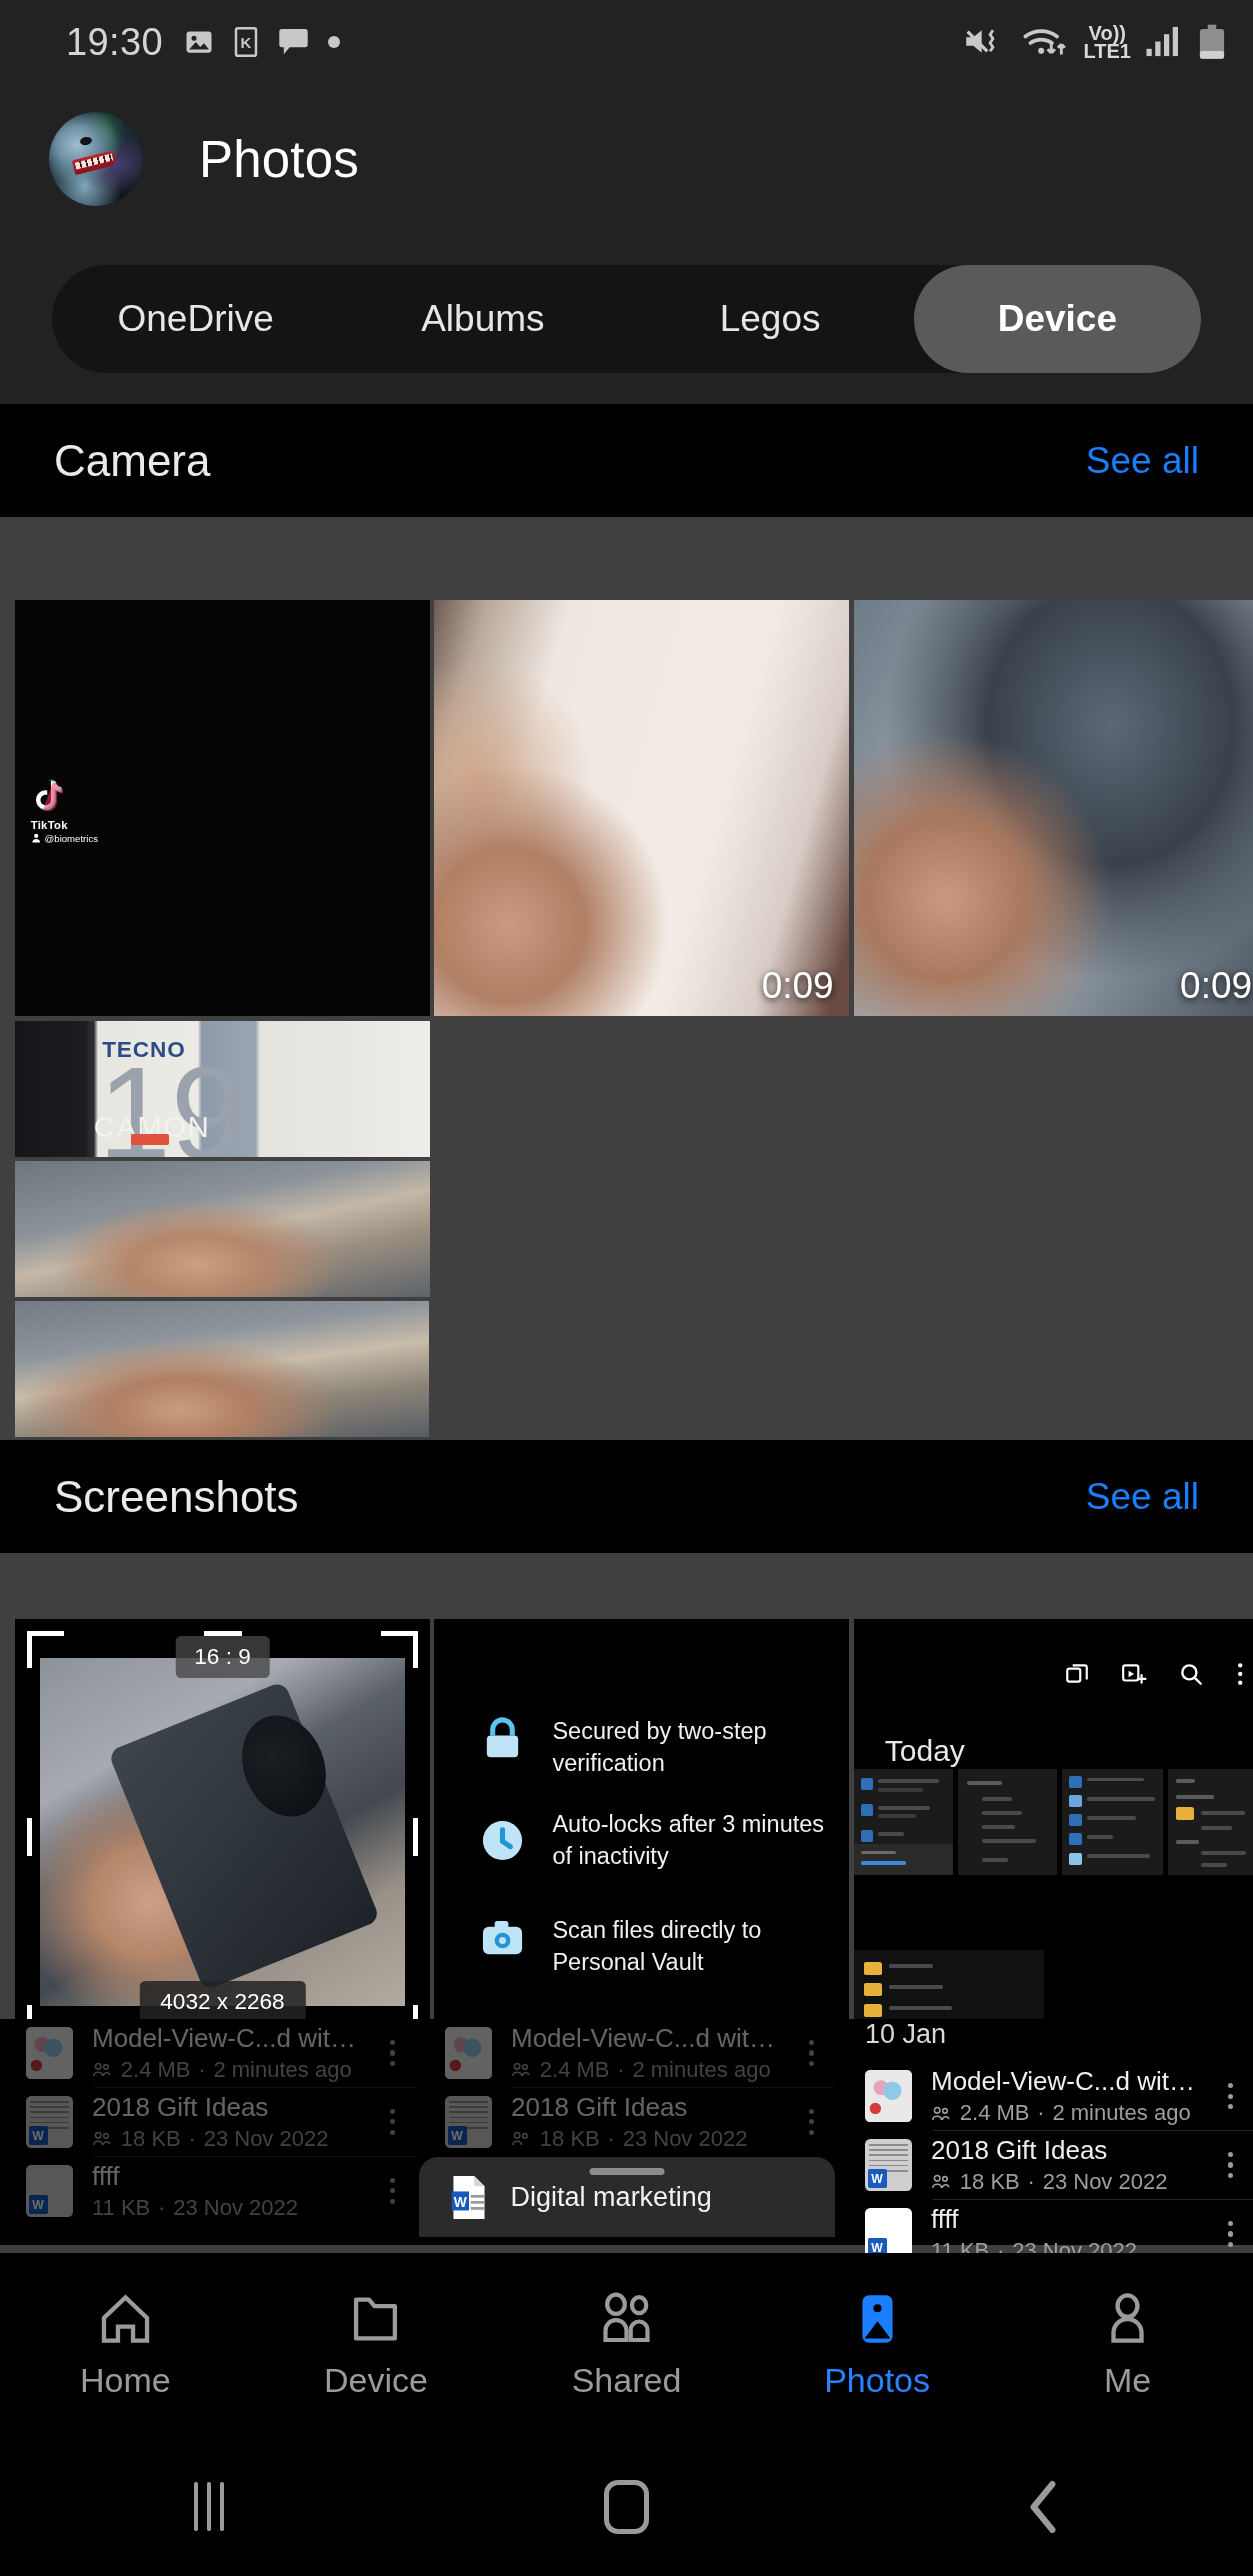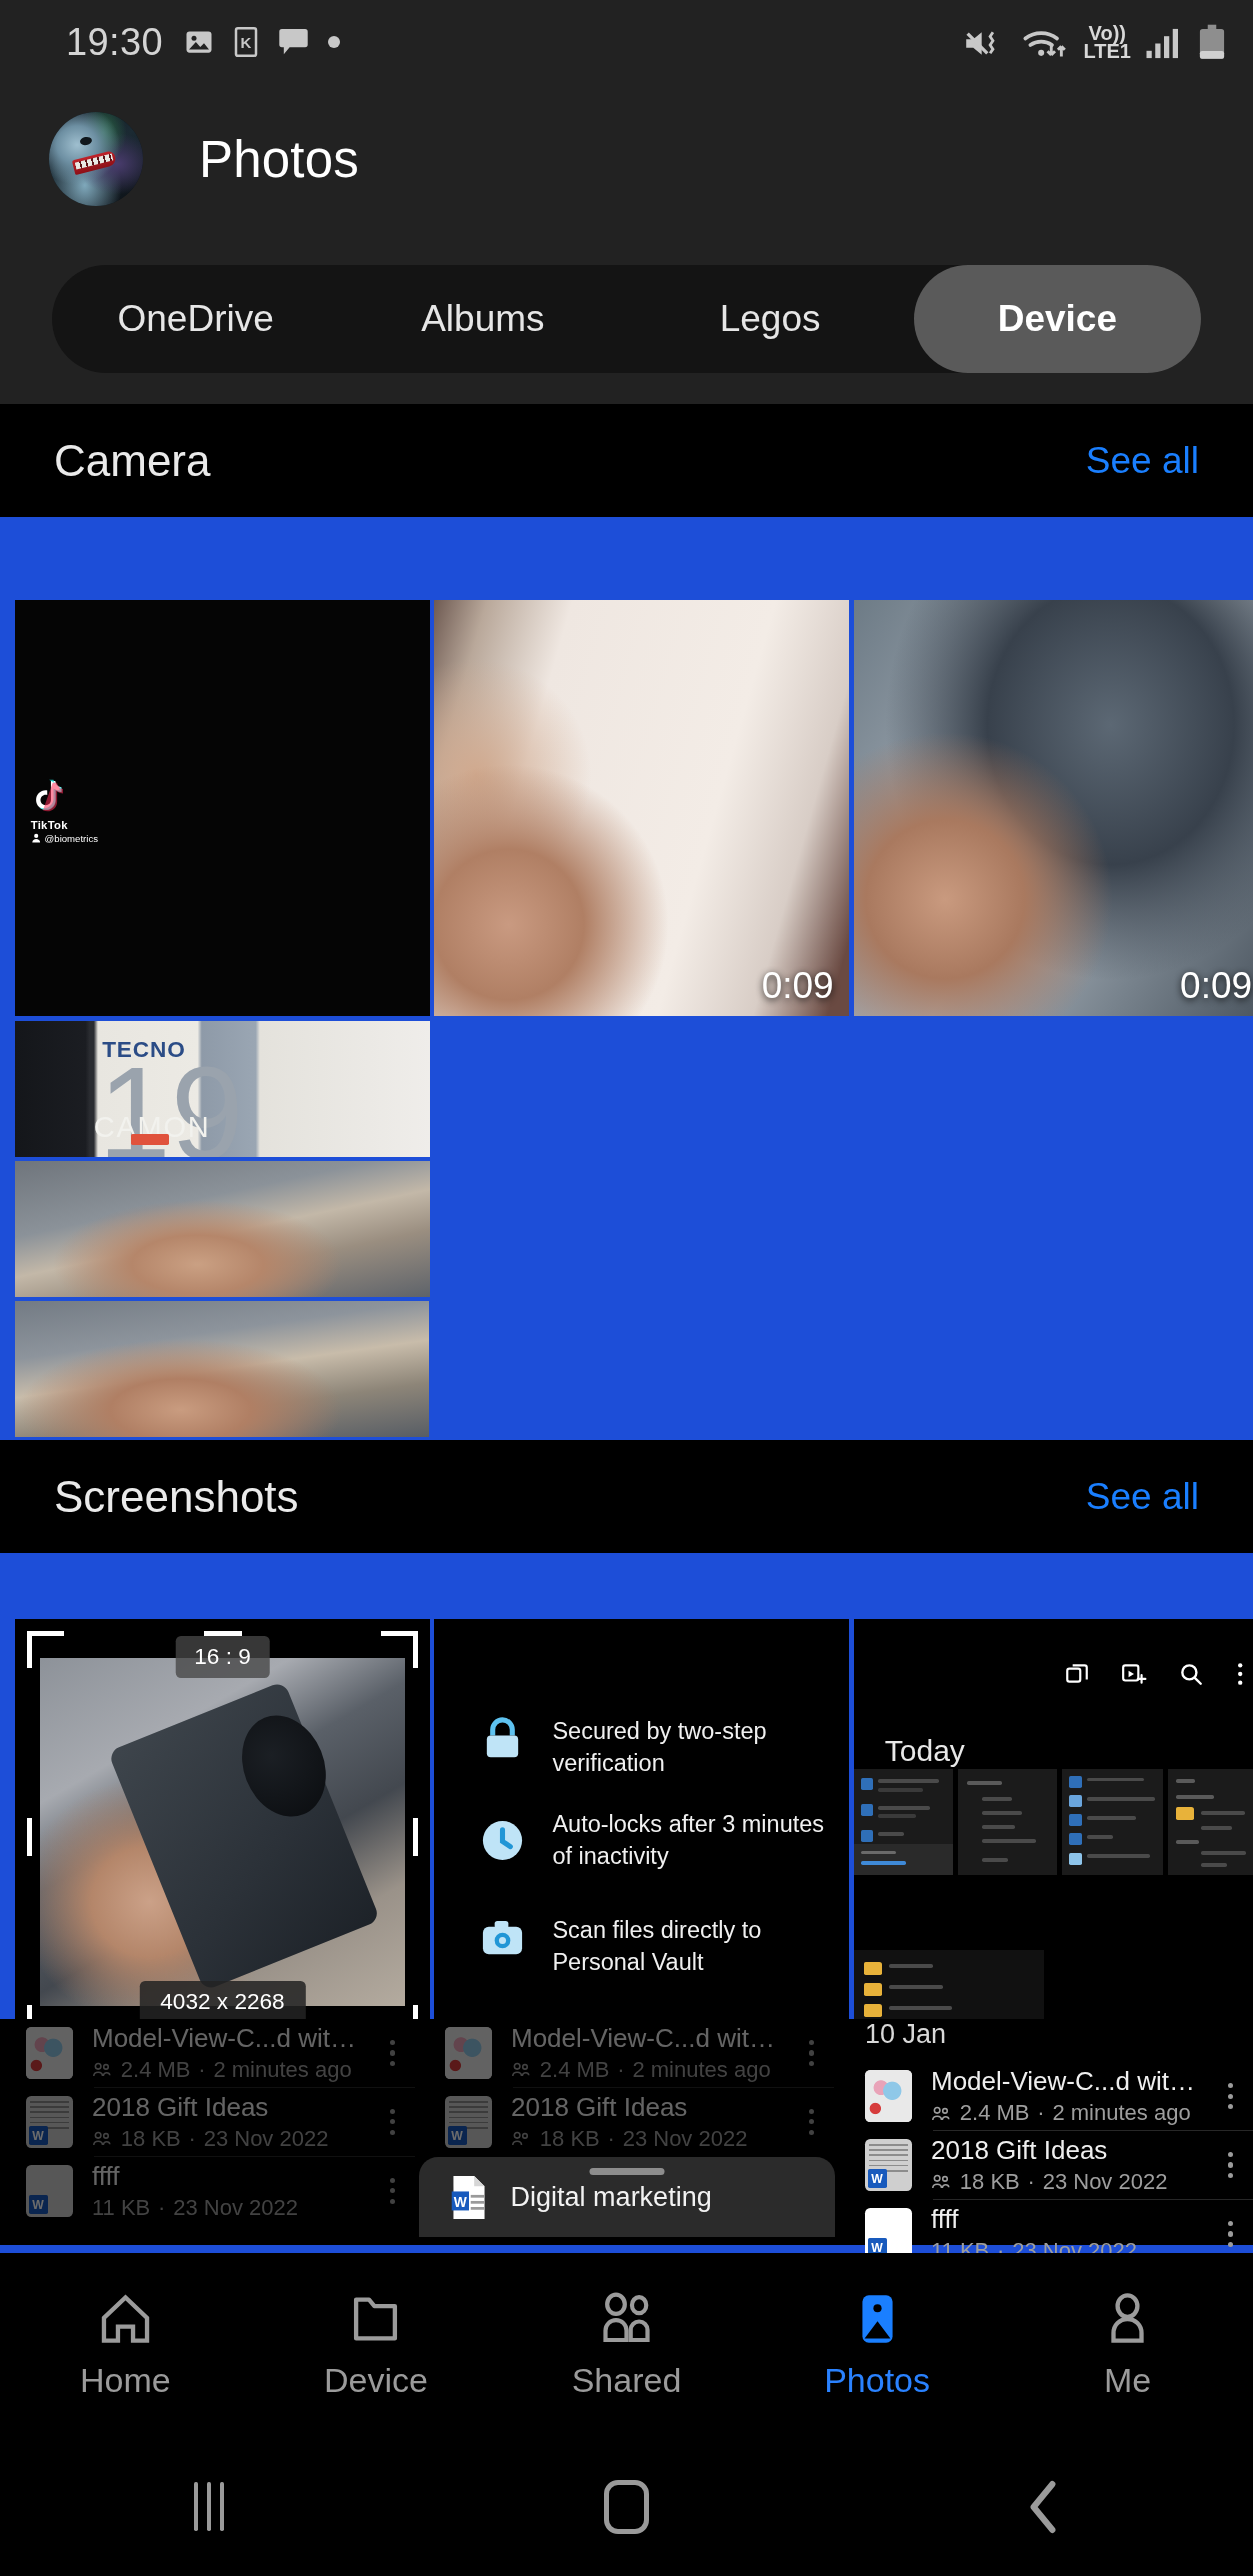--- a/index.html
+++ b/index.html
@@ -2,32 +2,32 @@
 <html style="font-size:14px"><head>
 <meta charset="utf-8">
 <style>
   * { box-sizing: border-box; margin: 0; padding: 0; }
   html, body {
     width: 1253px; height: 2576px;
     background: #000; overflow: hidden;
     font-family: "Liberation Sans", sans-serif;
     -webkit-font-smoothing: antialiased;
   }
-  .phone { position: relative; width: 1253px; height: 2576px; background: #1d4ed8; }
+  .phone { position: relative; width: 1253px; height: 2576px; background: #404040; }
 
   
   .statusbar {
     position: absolute; top: 0; left: 0; width: 1253px; height: 84px;
     background: #222222; display: flex; align-items: center;
     padding: 0 26px 0 66px; color: #ccc;
   }
   .sb-time { font-size: 38px; letter-spacing: 0.4px; color: #d4d4d4; }
   .sb-left-icons { display: flex; align-items: center; gap: 19px; margin-left: 21px; }
   .sb-spacer { flex: 1; }
-  .sb-right-icons { display: flex; align-items: flex-end; gap: 14px; }
+  .sb-right-icons { display: flex; gap: 14px; }
   .ico { display: block; }
   .dot-ico { width: 12.2px; height: 12.2px; border-radius: 50%; background: #c8c8c8; }
   .vo-lte { display: flex; flex-direction: column; align-items: center;
             line-height: 0.92; font-size: 20px; font-weight: bold; color: #d8d8d8; }
 
   
   .appbar {
     position: absolute; top: 84px; left: 0; width: 1253px; height: 150px;
     background: #222222; display: flex; align-items: center; padding-left: 49px;
   }

